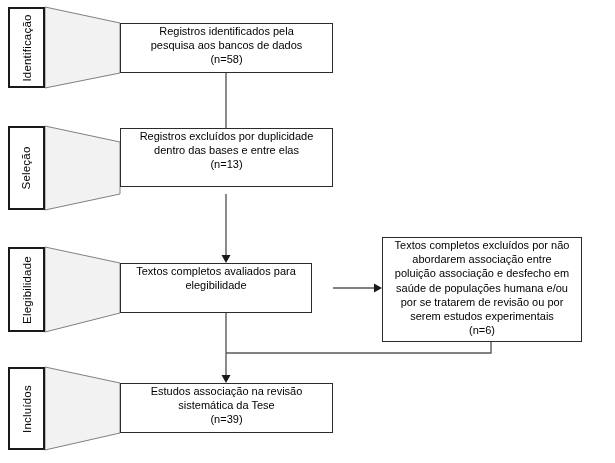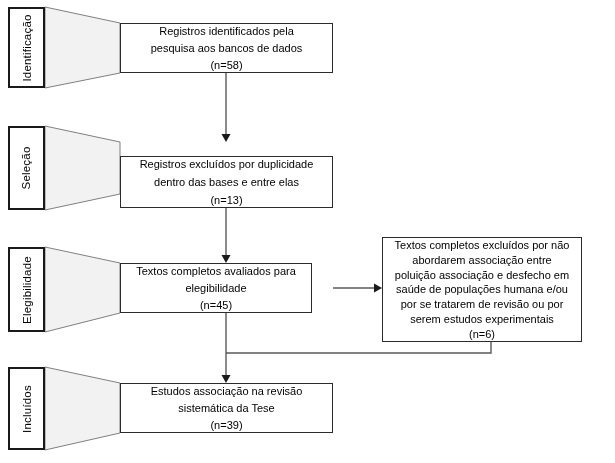--- a/index.html
+++ b/index.html
@@ -38,28 +38,28 @@
   .s2 { top: 126px; height: 84px; }
   .s3 { top: 247px; height: 85px; }
   .s4 { top: 367px; height: 83px; }
   .box {
     position: absolute;
     background: #ffffff;
     border: 1.5px solid #2b2b2b;
     box-sizing: border-box;
     display: flex;
     flex-direction: column;
-    justify-content: space-between;
+    justify-content: flex-start;
     text-align: center;
     font-size: 11px;
     line-height: 14px;
   }
   .box div { white-space: nowrap; }
   .b1 { left: 120px; top: 23px;  width: 213px; height: 50px; }
-  .b2 { left: 120px; top: 156px; width: 213px; height: 52px; }
+  .b2 { left: 120px; top: 128px; width: 213px; height: 59px; }
   .b3 { left: 120px; top: 263px; width: 192px; height: 50px; }
   .b4 { left: 120px; top: 383px; width: 213px; height: 50px; }
   .bx { left: 382px; top: 237px; width: 200px; height: 105px; line-height: 14.2px; }
 </style>
 </head>
 <body>
 
 <div class="canvas">
 
   <svg class="layer" viewBox="0 0 615 463">
@@ -105,21 +105,20 @@
 
   <div class="box b2">
     <div>Registros excluídos por duplicidade</div>
     <div>dentro das bases e entre elas</div>
     <div>(n=13)</div>
   </div>
 
   <div class="box b3">
     <div>Textos completos avaliados para</div>
     <div>elegibilidade</div>
-    <div>(n=45)</div>
   </div>
 
   <div class="box bx">
     <div>Textos completos excluídos por não</div>
     <div>abordarem associação entre</div>
     <div>poluição associação e desfecho em</div>
     <div>saúde de populações humana e/ou</div>
     <div>por se tratarem de revisão ou por</div>
     <div>serem estudos experimentais</div>
     <div>(n=6)</div>

